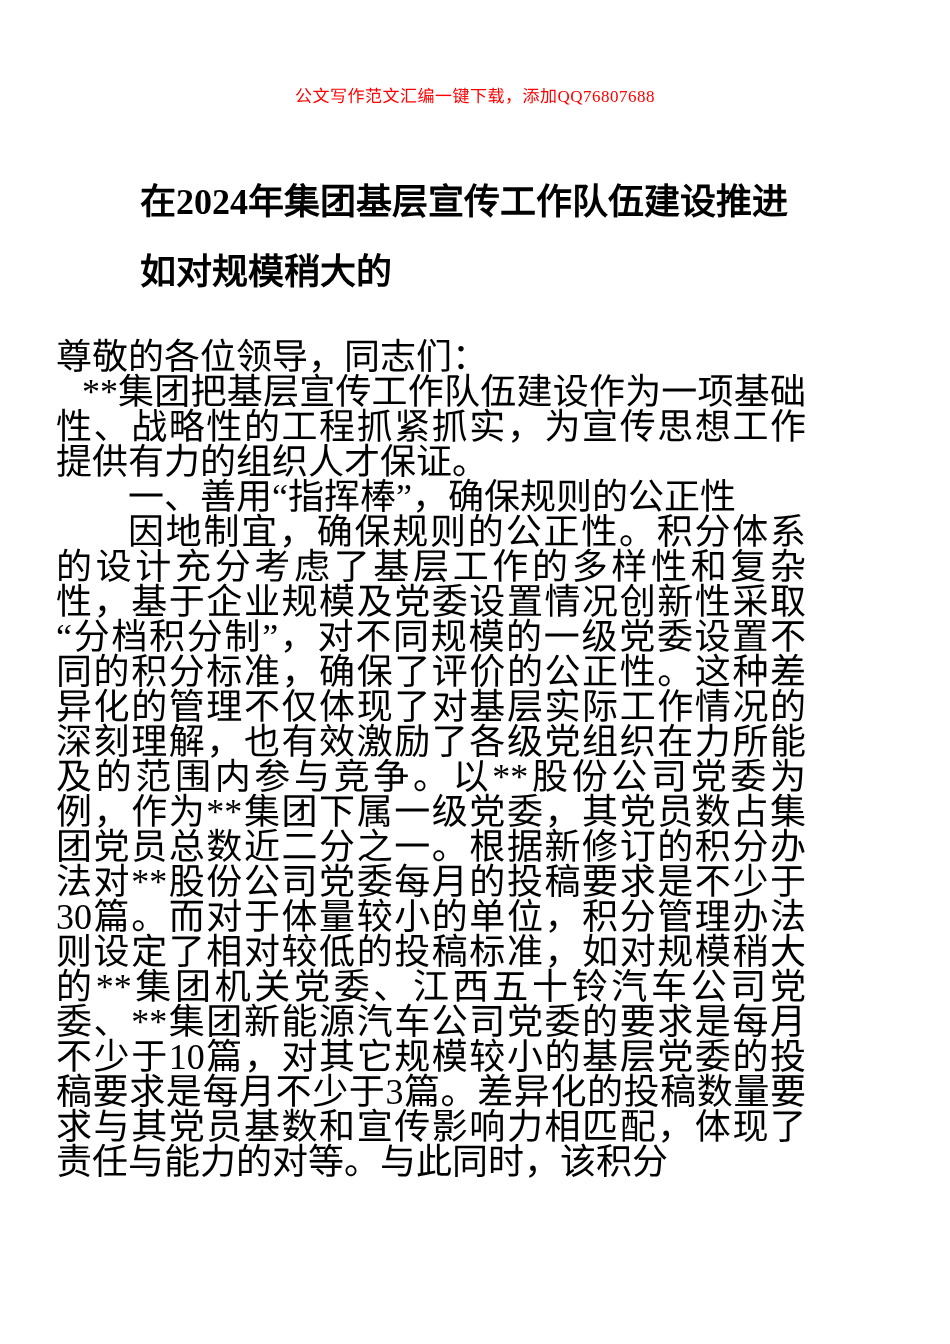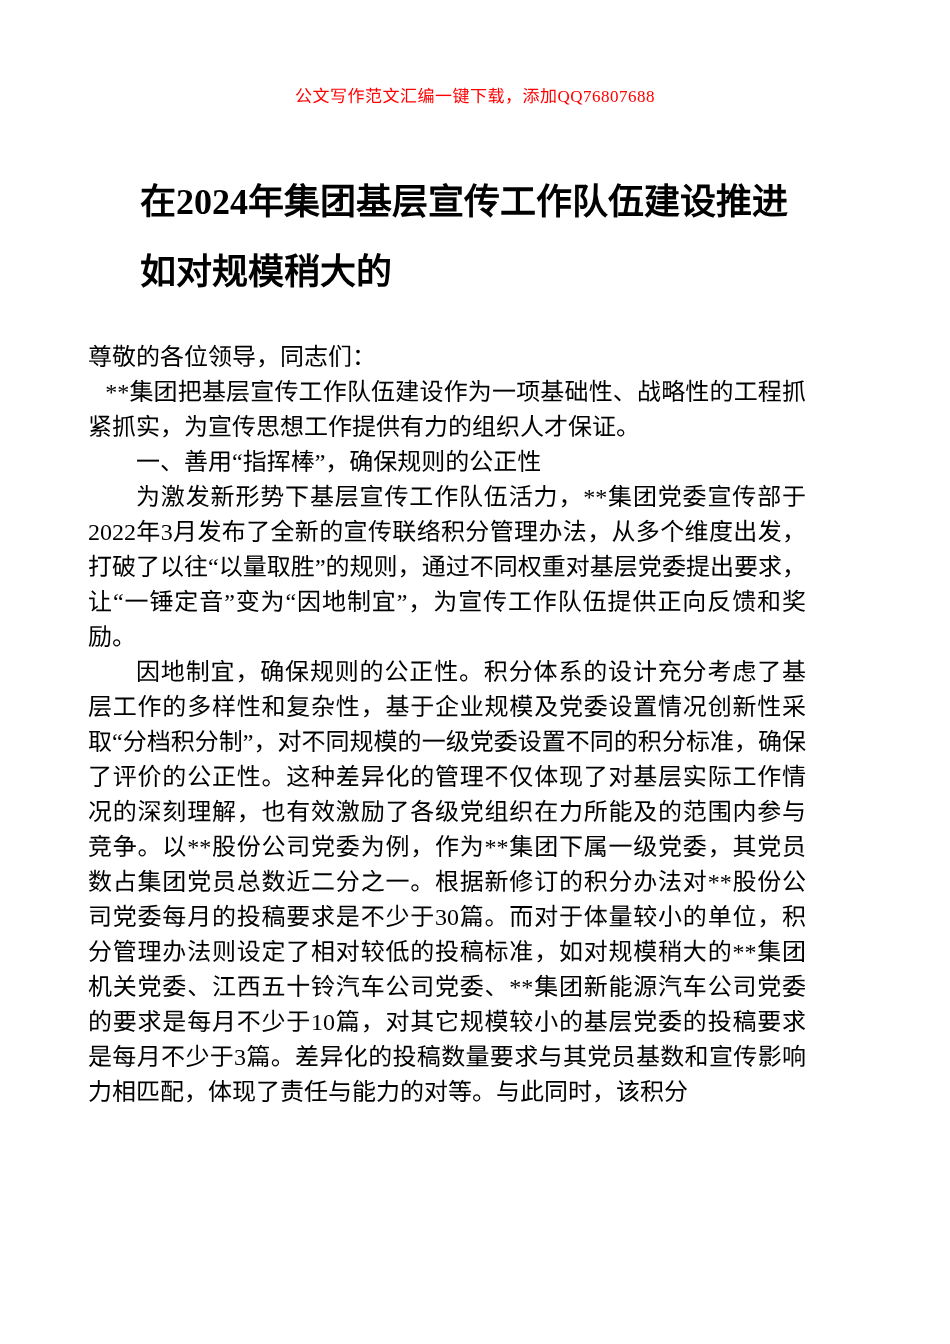--- a/index.html
+++ b/index.html
@@ -28,22 +28,22 @@
   }
   .doc-title {
     margin: 60px 140px 0 140px;
     text-align: left;
     font-size: 36px;
     font-weight: 700;
     line-height: 70px;
     color: #000000;
   }
   .doc-body {
-    margin: 33px 144px 0 88px;
-    font-size: 24px;
+    margin: 33px 144px 0 56px;
+    font-size: 36px;
     line-height: 35px;
     text-align: justify;
     text-justify: inter-ideograph;
     color: #000000;
   }
   .doc-body p { margin: 0; padding: 0; }
   .doc-body p.indent { text-indent: 2em; }
   .doc-body p.indent-small { text-indent: 0.72em; }
 </style>
 </head>
@@ -55,17 +55,16 @@
 
   <div class="doc-title">
     <div>在2024年集团基层宣传工作队伍建设推进</div>
     <div>如对规模稍大的</div>
   </div>
 
   <div class="doc-body">
     <p>尊敬的各位领导，同志们：</p>
     <p class="indent-small">**集团把基层宣传工作队伍建设作为一项基础性、战略性的工程抓紧抓实，为宣传思想工作提供有力的组织人才保证。</p>
     <p class="indent">一、善用“指挥棒”，确保规则的公正性</p>
-    <p class="indent">为激发新形势下基层宣传工作队伍活力，**集团党委宣传部于2022年3月发布了全新的宣传联络积分管理办法，从多个维度出发，打破了以往“以量取胜”的规则，通过不同权重对基层党委提出要求，让“一锤定音”变为“因地制宜”，为宣传工作队伍提供正向反馈和奖励。</p>
     <p class="indent">因地制宜，确保规则的公正性。积分体系的设计充分考虑了基层工作的多样性和复杂性，基于企业规模及党委设置情况创新性采取“分档积分制”，对不同规模的一级党委设置不同的积分标准，确保了评价的公正性。这种差异化的管理不仅体现了对基层实际工作情况的深刻理解，也有效激励了各级党组织在力所能及的范围内参与竞争。以**股份公司党委为例，作为**集团下属一级党委，其党员数占集团党员总数近二分之一。根据新修订的积分办法对**股份公司党委每月的投稿要求是不少于30篇。而对于体量较小的单位，积分管理办法则设定了相对较低的投稿标准，如对规模稍大的**集团机关党委、江西五十铃汽车公司党委、**集团新能源汽车公司党委的要求是每月不少于10篇，对其它规模较小的基层党委的投稿要求是每月不少于3篇。差异化的投稿数量要求与其党员基数和宣传影响力相匹配，体现了责任与能力的对等。与此同时，该积分</p>
   </div>
 
 </div>
 
 </body></html>

